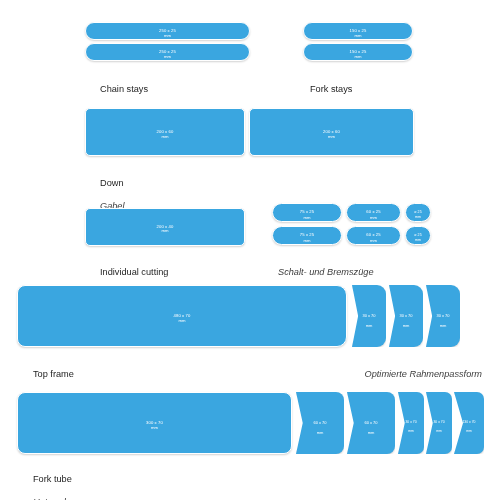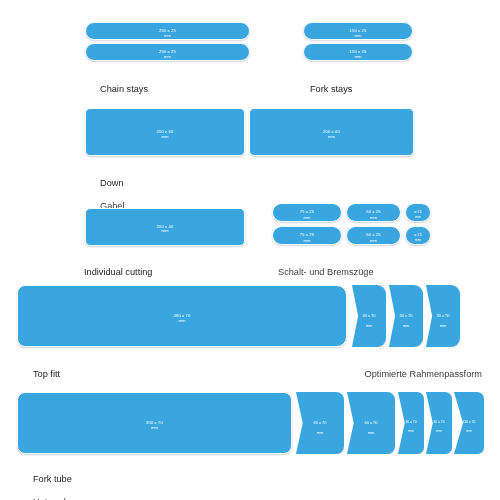--- a/index.html
+++ b/index.html
@@ -30,21 +30,21 @@
     white-space:pre-line;
   }
   .lbl{
     position:absolute;
     color:#2b2b2b;
     font-size:9.2px;
     line-height:11.5px;
     white-space:pre-line;
   }
   .lbl .en{display:block;color:#1d1d1d;}
-  .lbl .de{display:block;color:#3d3d3d;}
+  .lbl .de{display:block;color:#3d3d3d;font-style:italic;}
   .lbl.right{text-align:right;}
   
   .pill{border-radius:999px;}
   .r4{border-radius:5px;}
   
   .chev{
     position:absolute;
     background:#3aa6e0;
     box-shadow:0 1px 2px rgba(0,0,0,0.18);
     display:flex;align-items:center;justify-content:center;
@@ -113,21 +113,21 @@
     <span class="de">Gabel</span>
   </div>
 
   <div class="shape r4" style="left:85px;top:208px;width:160px;height:38px;">
     <span class="dim">200 x 40</span>
   </div>
   <div class="shape" style="left:85px;top:208px;width:160px;height:38px;background:transparent;border:none;box-shadow:none;align-items:center;padding-top:9px;">
     <span class="dim">mm</span>
   </div>
 
-  <div class="lbl" style="left:84px;top:255px;">
+  <div class="lbl" style="left:100px;top:255px;">
     <span class="en">Individual cutting</span>
     <span class="de">Individualzuschnitt</span>
   </div>
 
   <div class="shape pill" style="left:272px;top:203px;width:70px;height:19px;">
     <span class="dim">75 x 25</span>
   </div>
   <div class="shape" style="left:272px;top:203px;width:70px;height:19px;background:transparent;border:none;box-shadow:none;align-items:flex-end;">
     <span class="dim" style="margin-bottom:2px;">mm</span>
   </div>
@@ -172,21 +172,21 @@
   </div>
 
   <div class="shape" style="left:17px;top:285px;width:330px;height:62px;border-radius:8px 10px 10px 8px;">
     <span class="dim">480 x 70</span>
   </div>
   <div class="shape" style="left:17px;top:285px;width:330px;height:62px;background:transparent;border:none;box-shadow:none;align-items:center;padding-top:10px;">
     <span class="dim">mm</span>
   </div>
 
   <div class="lbl" style="left:33px;top:357px;">
-    <span class="en">Top fitt</span>
+    <span class="en">Top frame</span>
     <span class="de">Oberrohr</span>
   </div>
 
   <div class="chev" style="left:352px;top:285px;width:34px;height:62px;
               clip-path:polygon(0% 0%,100% 0%,100% 100%,0% 100%,18% 50%);
               border-radius:0 9px 9px 0;">
     <span class="dim">30 x 70</span>
   </div>
   <div class="chev" style="left:352px;top:285px;width:34px;height:62px;background:transparent;box-shadow:none;align-items:center;padding-top:10px;">
     <span class="dim">mm</span>

